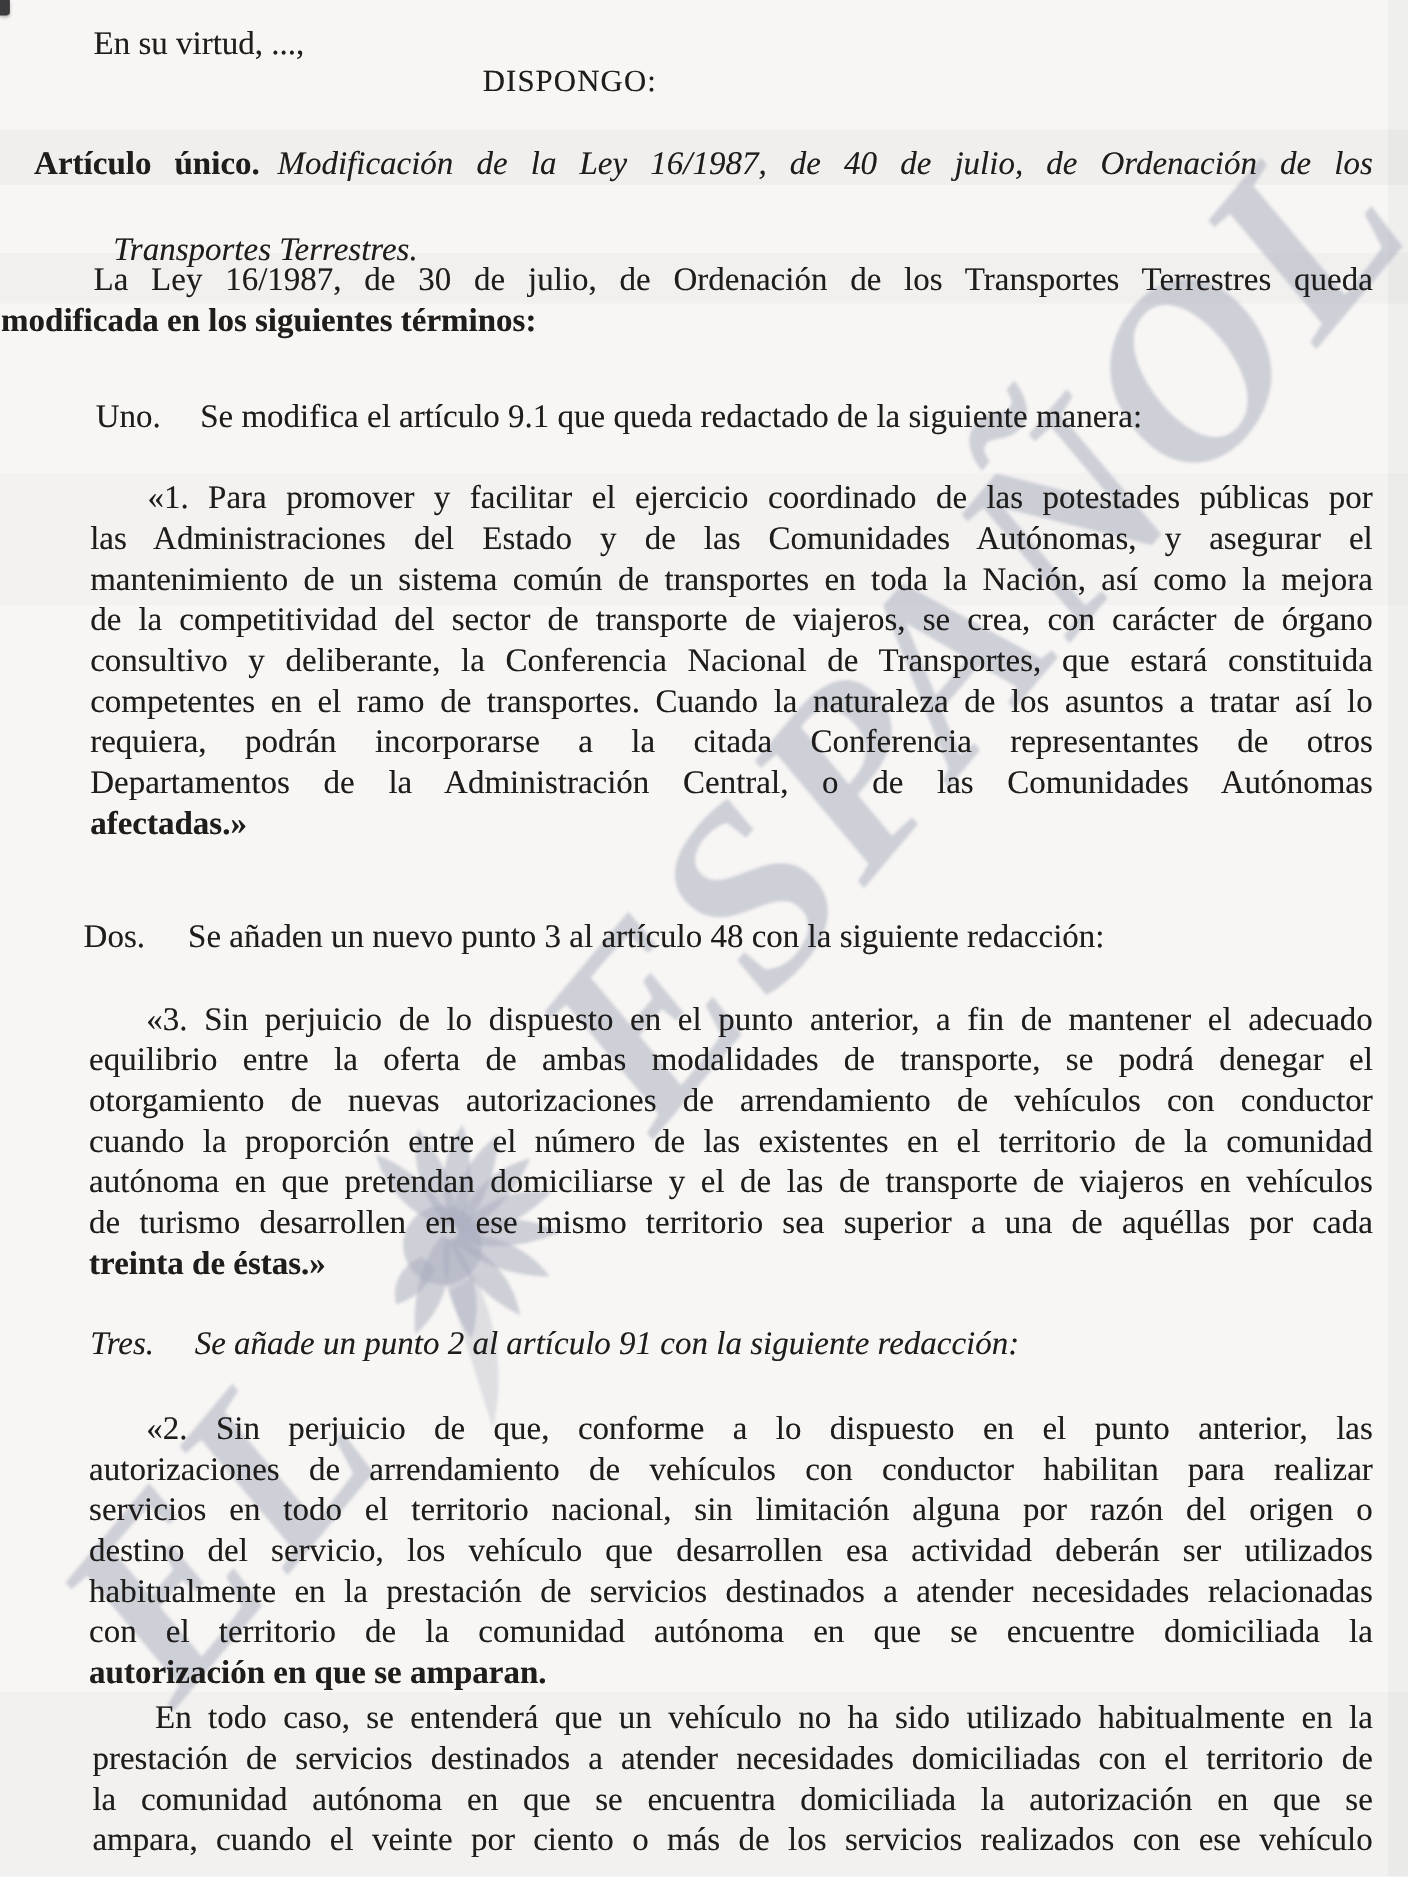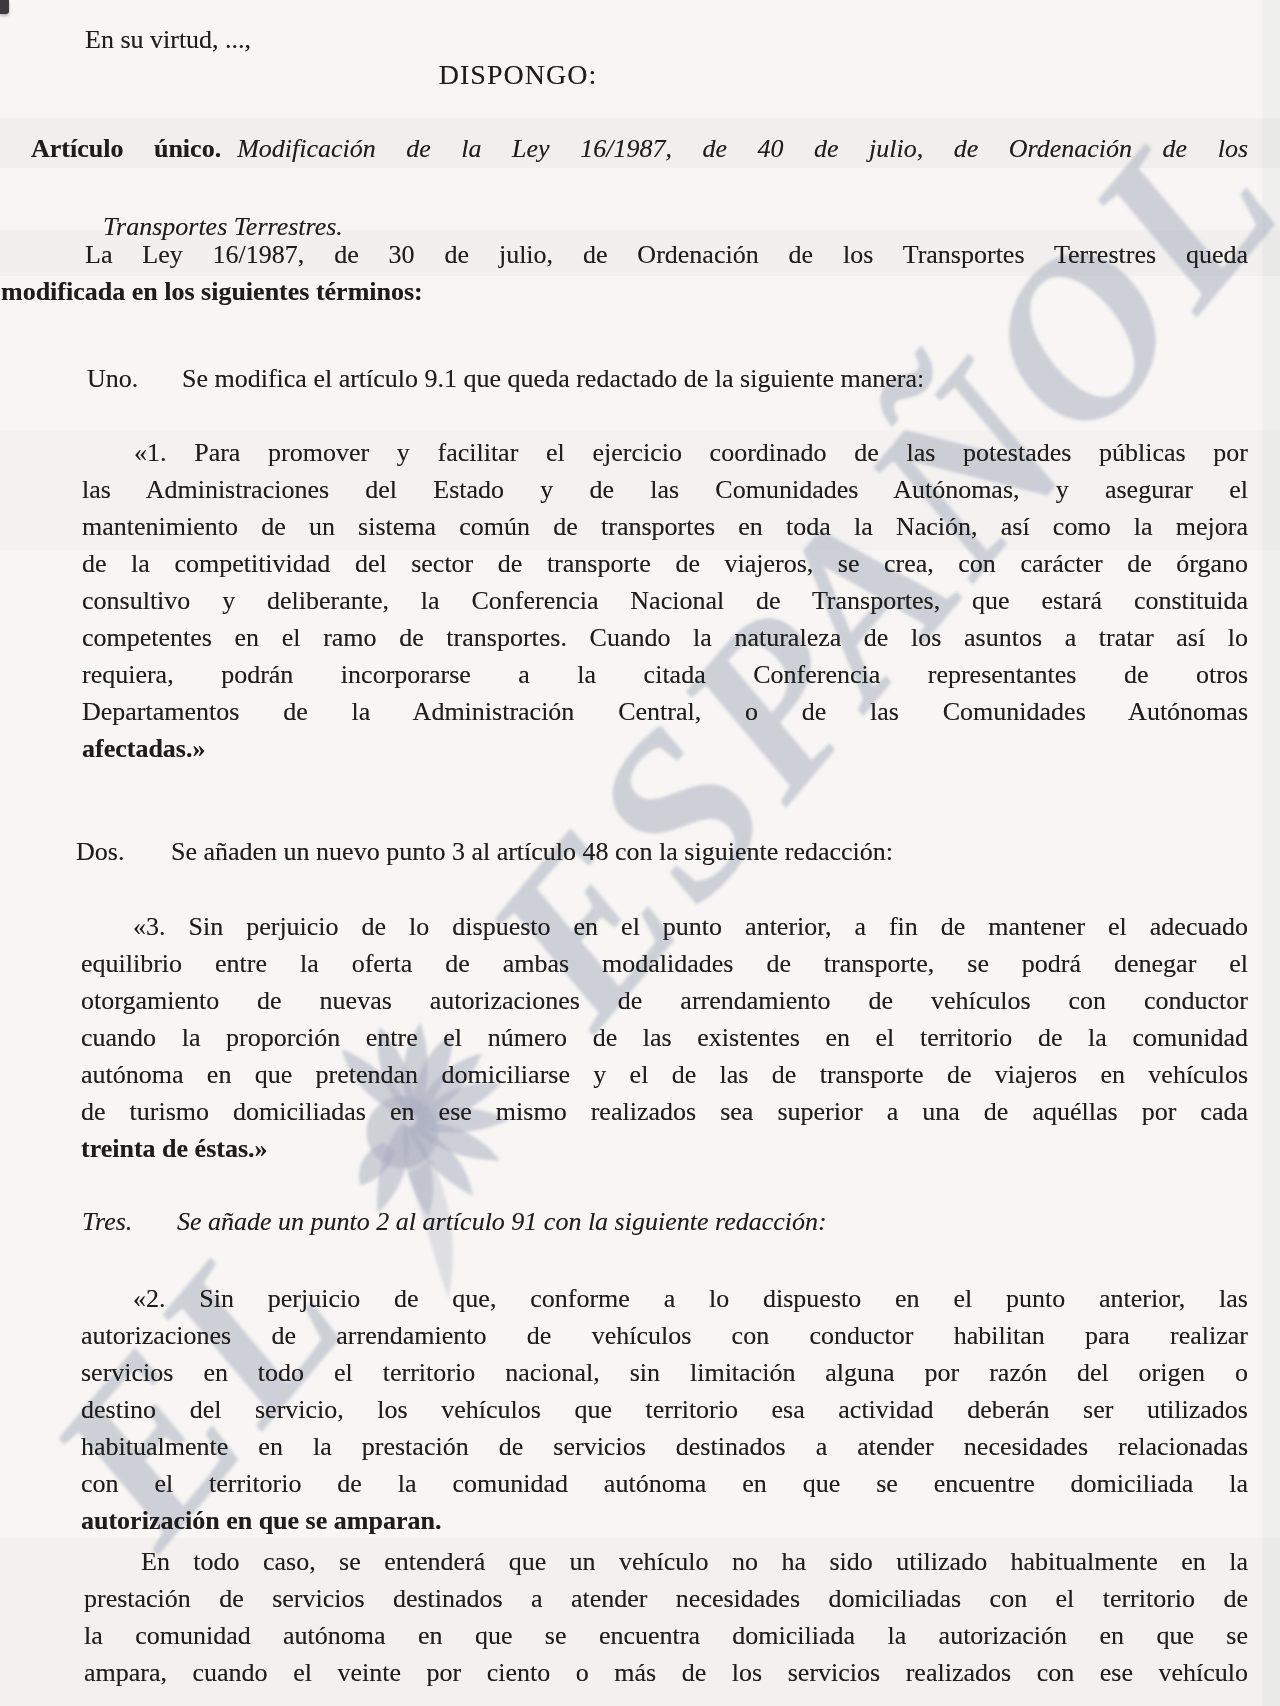--- a/index.html
+++ b/index.html
@@ -32,21 +32,21 @@
     filter: blur(1.5px);
     white-space: nowrap; pointer-events: none;
   }
   .wm-el, .wm-word {
     font-family: "Liberation Serif", "DejaVu Serif", serif;
     font-style: italic; font-weight: bold;
     font-size: 230px; line-height: 230px; letter-spacing: 8px;
   }
   .wm-lion { flex: 0 0 auto; }
   
-  .block { position: absolute; font-size: 26px; line-height: 37px;
+  .block { position: absolute; font-size: 30px; line-height: 37px;
            text-shadow: 0 0 0.6px rgba(30,29,27,0.45); }
   .ln { text-align: justify; text-align-last: justify; }
   .para .ln:last-child { text-align-last: left; font-weight: bold; }
   .closing .ln:last-child { text-align-last: justify; }
   .qpara .ln:first-child { text-indent: 52px; }
   .laley .ln:first-child { text-indent: 84px; }
   .closing .ln:first-child { text-indent: 57px; }
   #intro    { left: 85px;  top: 21px;   width: 1100px; }
   #dispongo { left: 0;     top: 56px;   width: 1036px; text-align: center;
               font-size: 28px; letter-spacing: 1px; }
@@ -132,31 +132,31 @@
     </div>
 
   <div class="block" id="dos"><span class="ord">Dos.</span><span>Se añaden un nuevo punto 3 al artículo 48 con la siguiente redacción:</span></div>
 
   <div class="block para qpara" id="q3">
       <div class="ln">«3. Sin perjuicio de lo dispuesto en el punto anterior, a fin de mantener el adecuado</div>
       <div class="ln">equilibrio entre la oferta de ambas modalidades de transporte, se podrá denegar el</div>
       <div class="ln">otorgamiento de nuevas autorizaciones de arrendamiento de vehículos con conductor</div>
       <div class="ln">cuando la proporción entre el número de las existentes en el territorio de la comunidad</div>
       <div class="ln">autónoma en que pretendan domiciliarse y el de las de transporte de viajeros en vehículos</div>
-      <div class="ln">de turismo domiciliadas en ese mismo realizados sea superior a una de aquéllas por cada</div>
+      <div class="ln">de turismo desarrollen en ese mismo territorio sea superior a una de aquéllas por cada</div>
       <div class="ln">treinta de éstas.»</div>
     </div>
 
   <div class="block" id="tres"><span class="ord">Tres.</span><span>Se añade un punto 2 al artículo 91 con la siguiente redacción:</span></div>
 
   <div class="block para qpara" id="q2">
       <div class="ln">«2. Sin perjuicio de que, conforme a lo dispuesto en el punto anterior, las</div>
       <div class="ln">autorizaciones de arrendamiento de vehículos con conductor habilitan para realizar</div>
       <div class="ln">servicios en todo el territorio nacional, sin limitación alguna por razón del origen o</div>
-      <div class="ln">destino del servicio, los vehículos que territorio esa actividad deberán ser utilizados</div>
+      <div class="ln">destino del servicio, los vehículo que desarrollen esa actividad deberán ser utilizados</div>
       <div class="ln">habitualmente en la prestación de servicios destinados a atender necesidades relacionadas</div>
       <div class="ln">con el territorio de la comunidad autónoma en que se encuentre domiciliada la</div>
       <div class="ln">autorización en que se amparan.</div>
     </div>
 
   <div class="block closing" id="closing">
       <div class="ln">En todo caso, se entenderá que un vehículo no ha sido utilizado habitualmente en la</div>
       <div class="ln">prestación de servicios destinados a atender necesidades domiciliadas con el territorio de</div>
       <div class="ln">la comunidad autónoma en que se encuentra domiciliada la autorización en que se</div>
       <div class="ln">ampara, cuando el veinte por ciento o más de los servicios realizados con ese vehículo</div>

